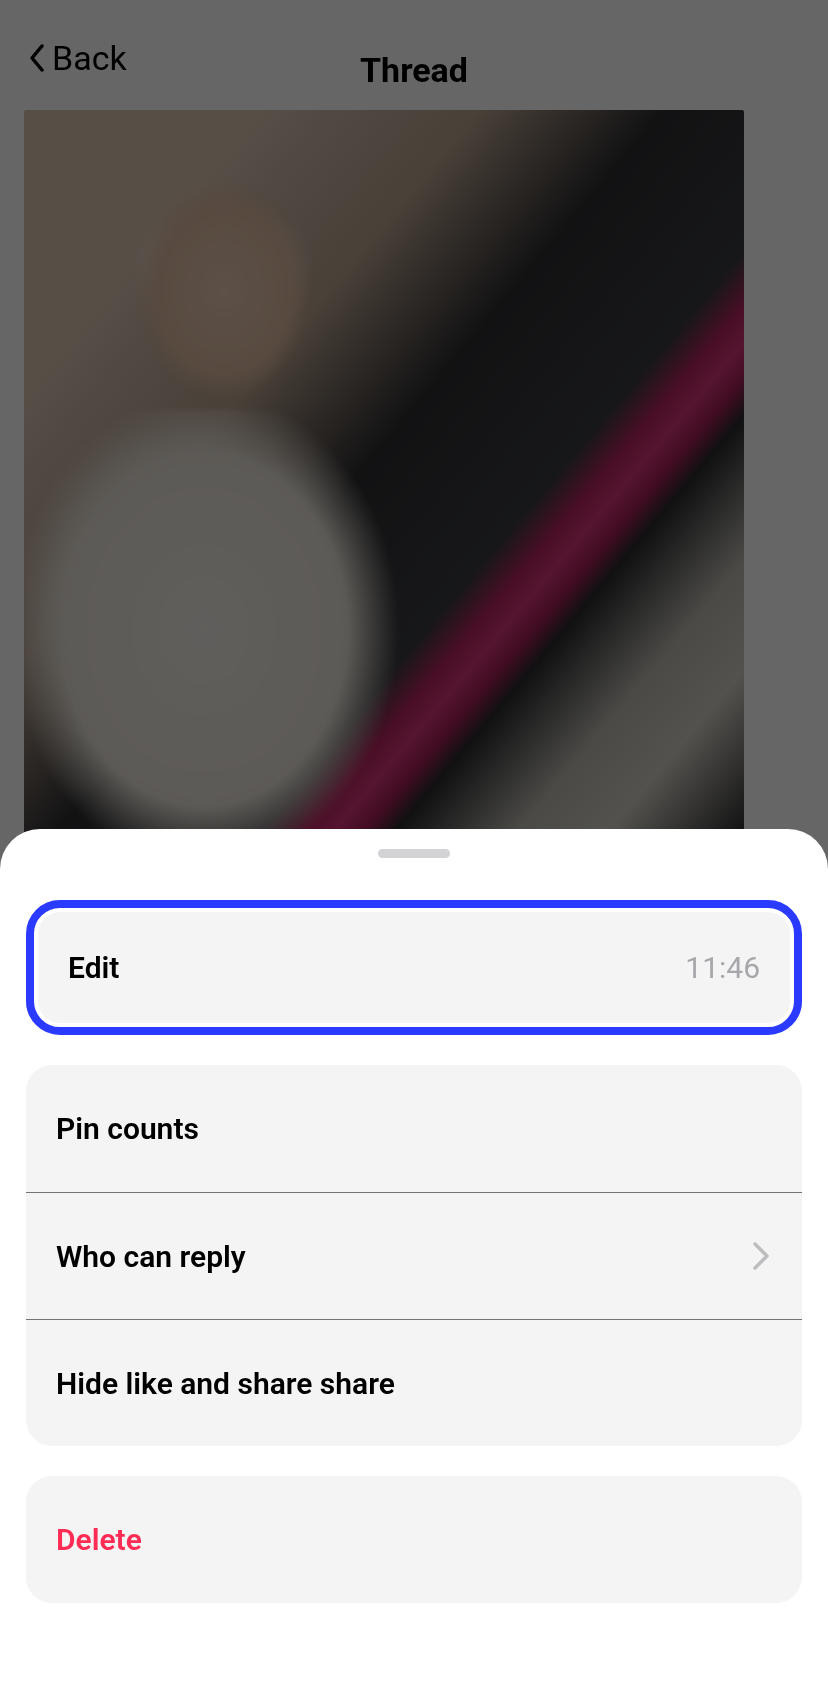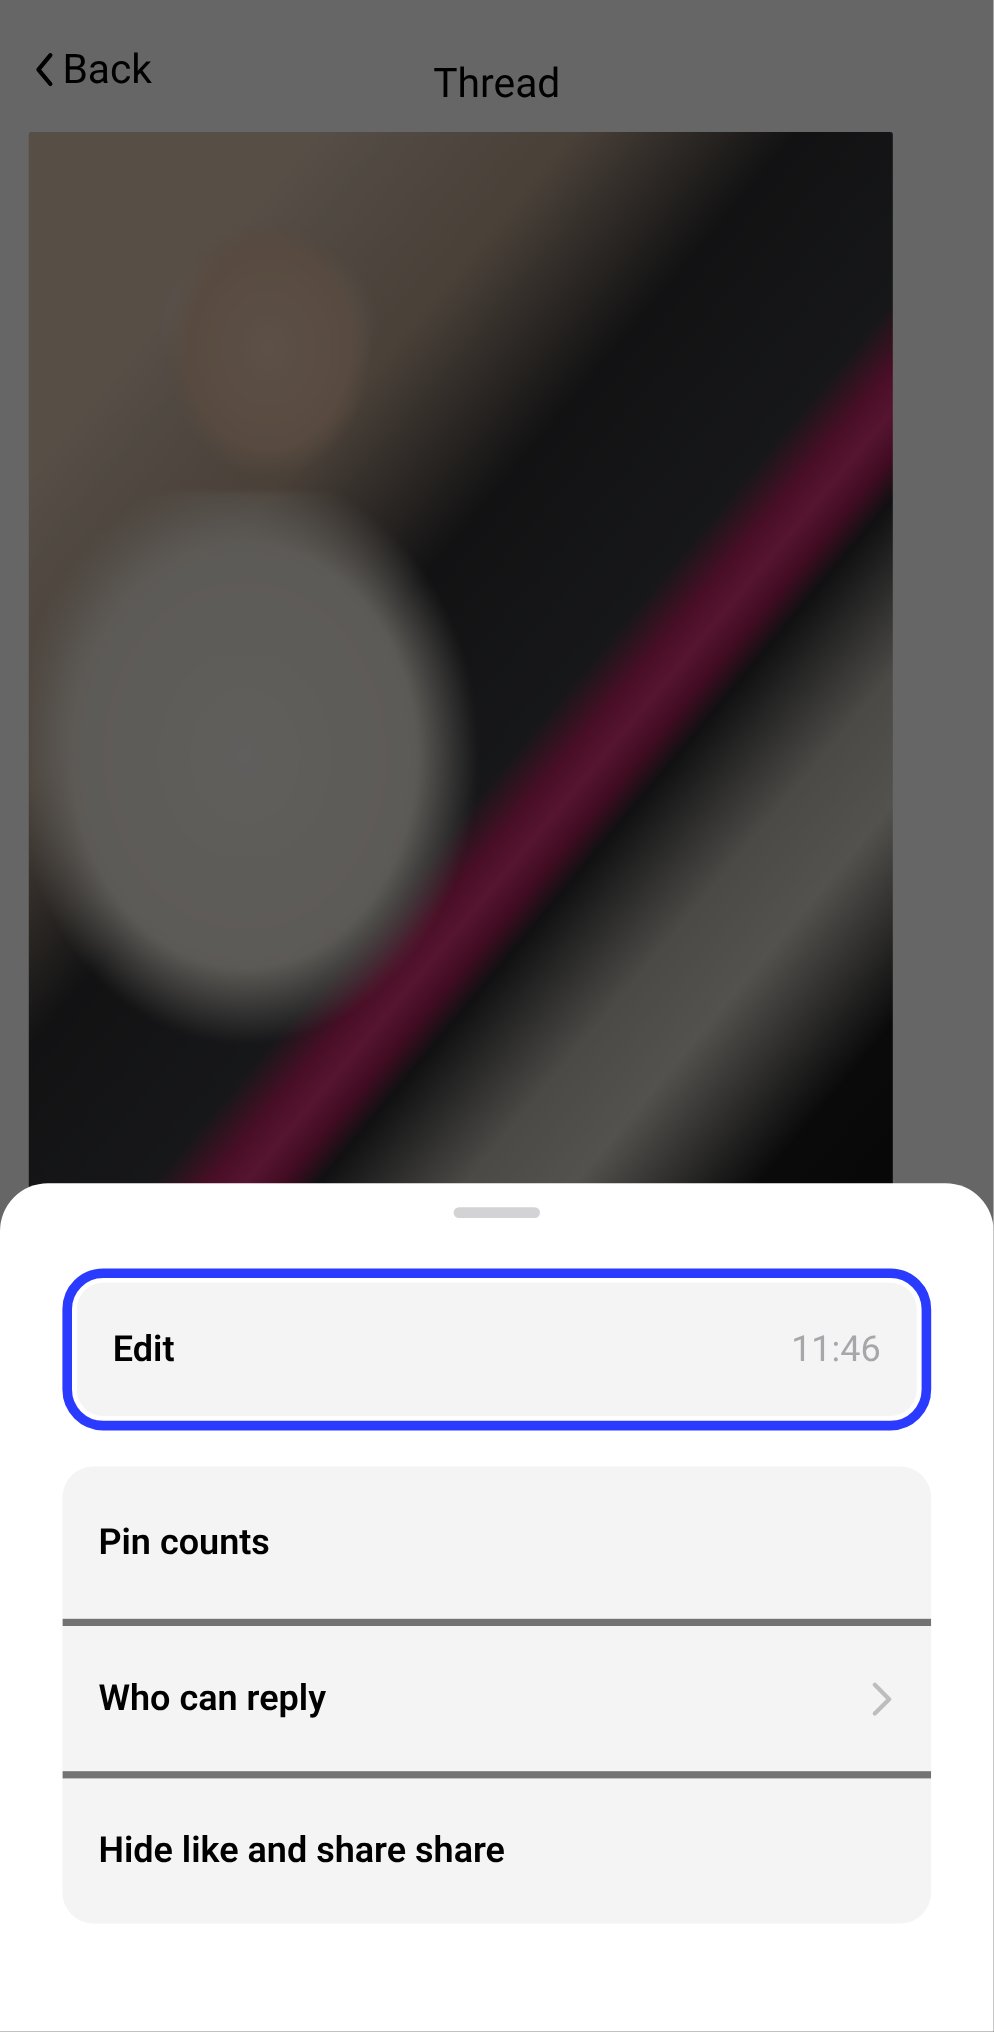--- a/index.html
+++ b/index.html
@@ -41,21 +41,21 @@
       color: #000;
     }
     .back .chev {
       width: 18px;
       height: 28px;
     }
     .title {
       width: 100%;
       text-align: center;
       font-size: 34px;
-      font-weight: 400;
+      font-weight: 700;
       color: #000;
     }
     .photo {
       position: absolute;
       left: 24px;
       top: 110px;
       right: 84px;
       height: 960px;
       background: linear-gradient(130deg,
         #d9c3b0 0%, #d9c3b0 16%,
@@ -105,21 +105,21 @@
 
     
     .sheet {
       position: absolute;
       left: 0;
       right: 0;
       bottom: 0;
       background: #fff;
       border-top-left-radius: 40px;
       border-top-right-radius: 40px;
-      padding: 20px 52px 60px;
+      padding: 20px 26px 60px;
     }
     .grabber {
       width: 72px;
       height: 9px;
       background: #d3d3d5;
       border-radius: 6px;
       margin: 0 auto 42px;
     }
 
     .group {
@@ -132,21 +132,21 @@
       height: 127px;
       display: flex;
       align-items: center;
       justify-content: space-between;
       padding: 0 30px;
       font-size: 30px;
       font-weight: 600;
       color: #000;
     }
     .group .item + .item {
-      border-top: 6px solid #737373;
+      border-top: 1px solid #737373;
     }
     .time {
       color: #a7a7ab;
       font-weight: 400;
       font-size: 30px;
     }
     .chevron-right {
       color: #bdbdc0;
       width: 22px;
       height: 30px;
@@ -207,13 +207,18 @@
       <span>Who can reply</span>
       <svg class="chevron-right" viewBox="0 0 22 30">
         <polyline points="5,3 17,15 5,27" fill="none" stroke="#bdbdc0" stroke-width="3.5" stroke-linecap="round" stroke-linejoin="round"></polyline>
       </svg>
     </div>
     <div class="item">
       <span>Hide like and share share</span>
     </div>
   </div>
 
+  <div class="group">
+    <div class="item delete">
+      <span>Delete</span>
+    </div>
+  </div>
 </div>
 
 </body></html>

